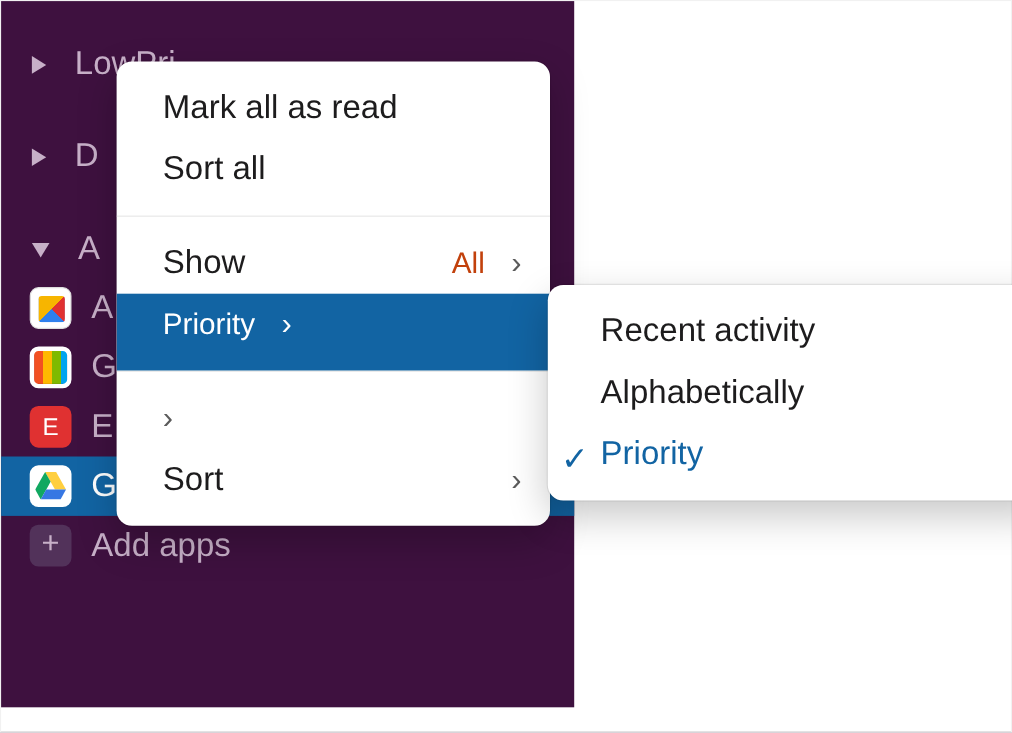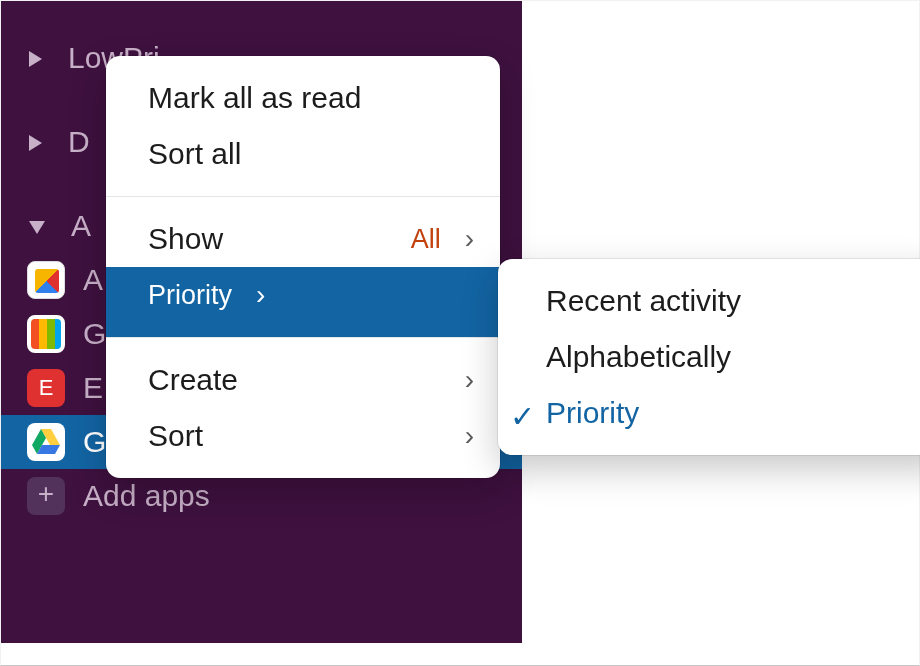--- a/index.html
+++ b/index.html
@@ -267,21 +267,20 @@
       <span class="mi-chevron">›</span>
     </div>
     <div class="menu-item highlight pad-bot">
       <span class="mi-value">Priority</span>
       <span class="mi-chevron">›</span>
     </div>
 
     <div class="sep"></div>
 
     <div class="menu-item pad-top">
-      <span class="mi-label">Create</span>
       <span class="mi-chevron">›</span>
     </div>
     <div class="menu-item pad-bot">
       <span class="mi-label">Sort</span>
       <span class="mi-chevron">›</span>
     </div>
   </div>
 
   <div class="submenu">
     <div class="sub-item">

